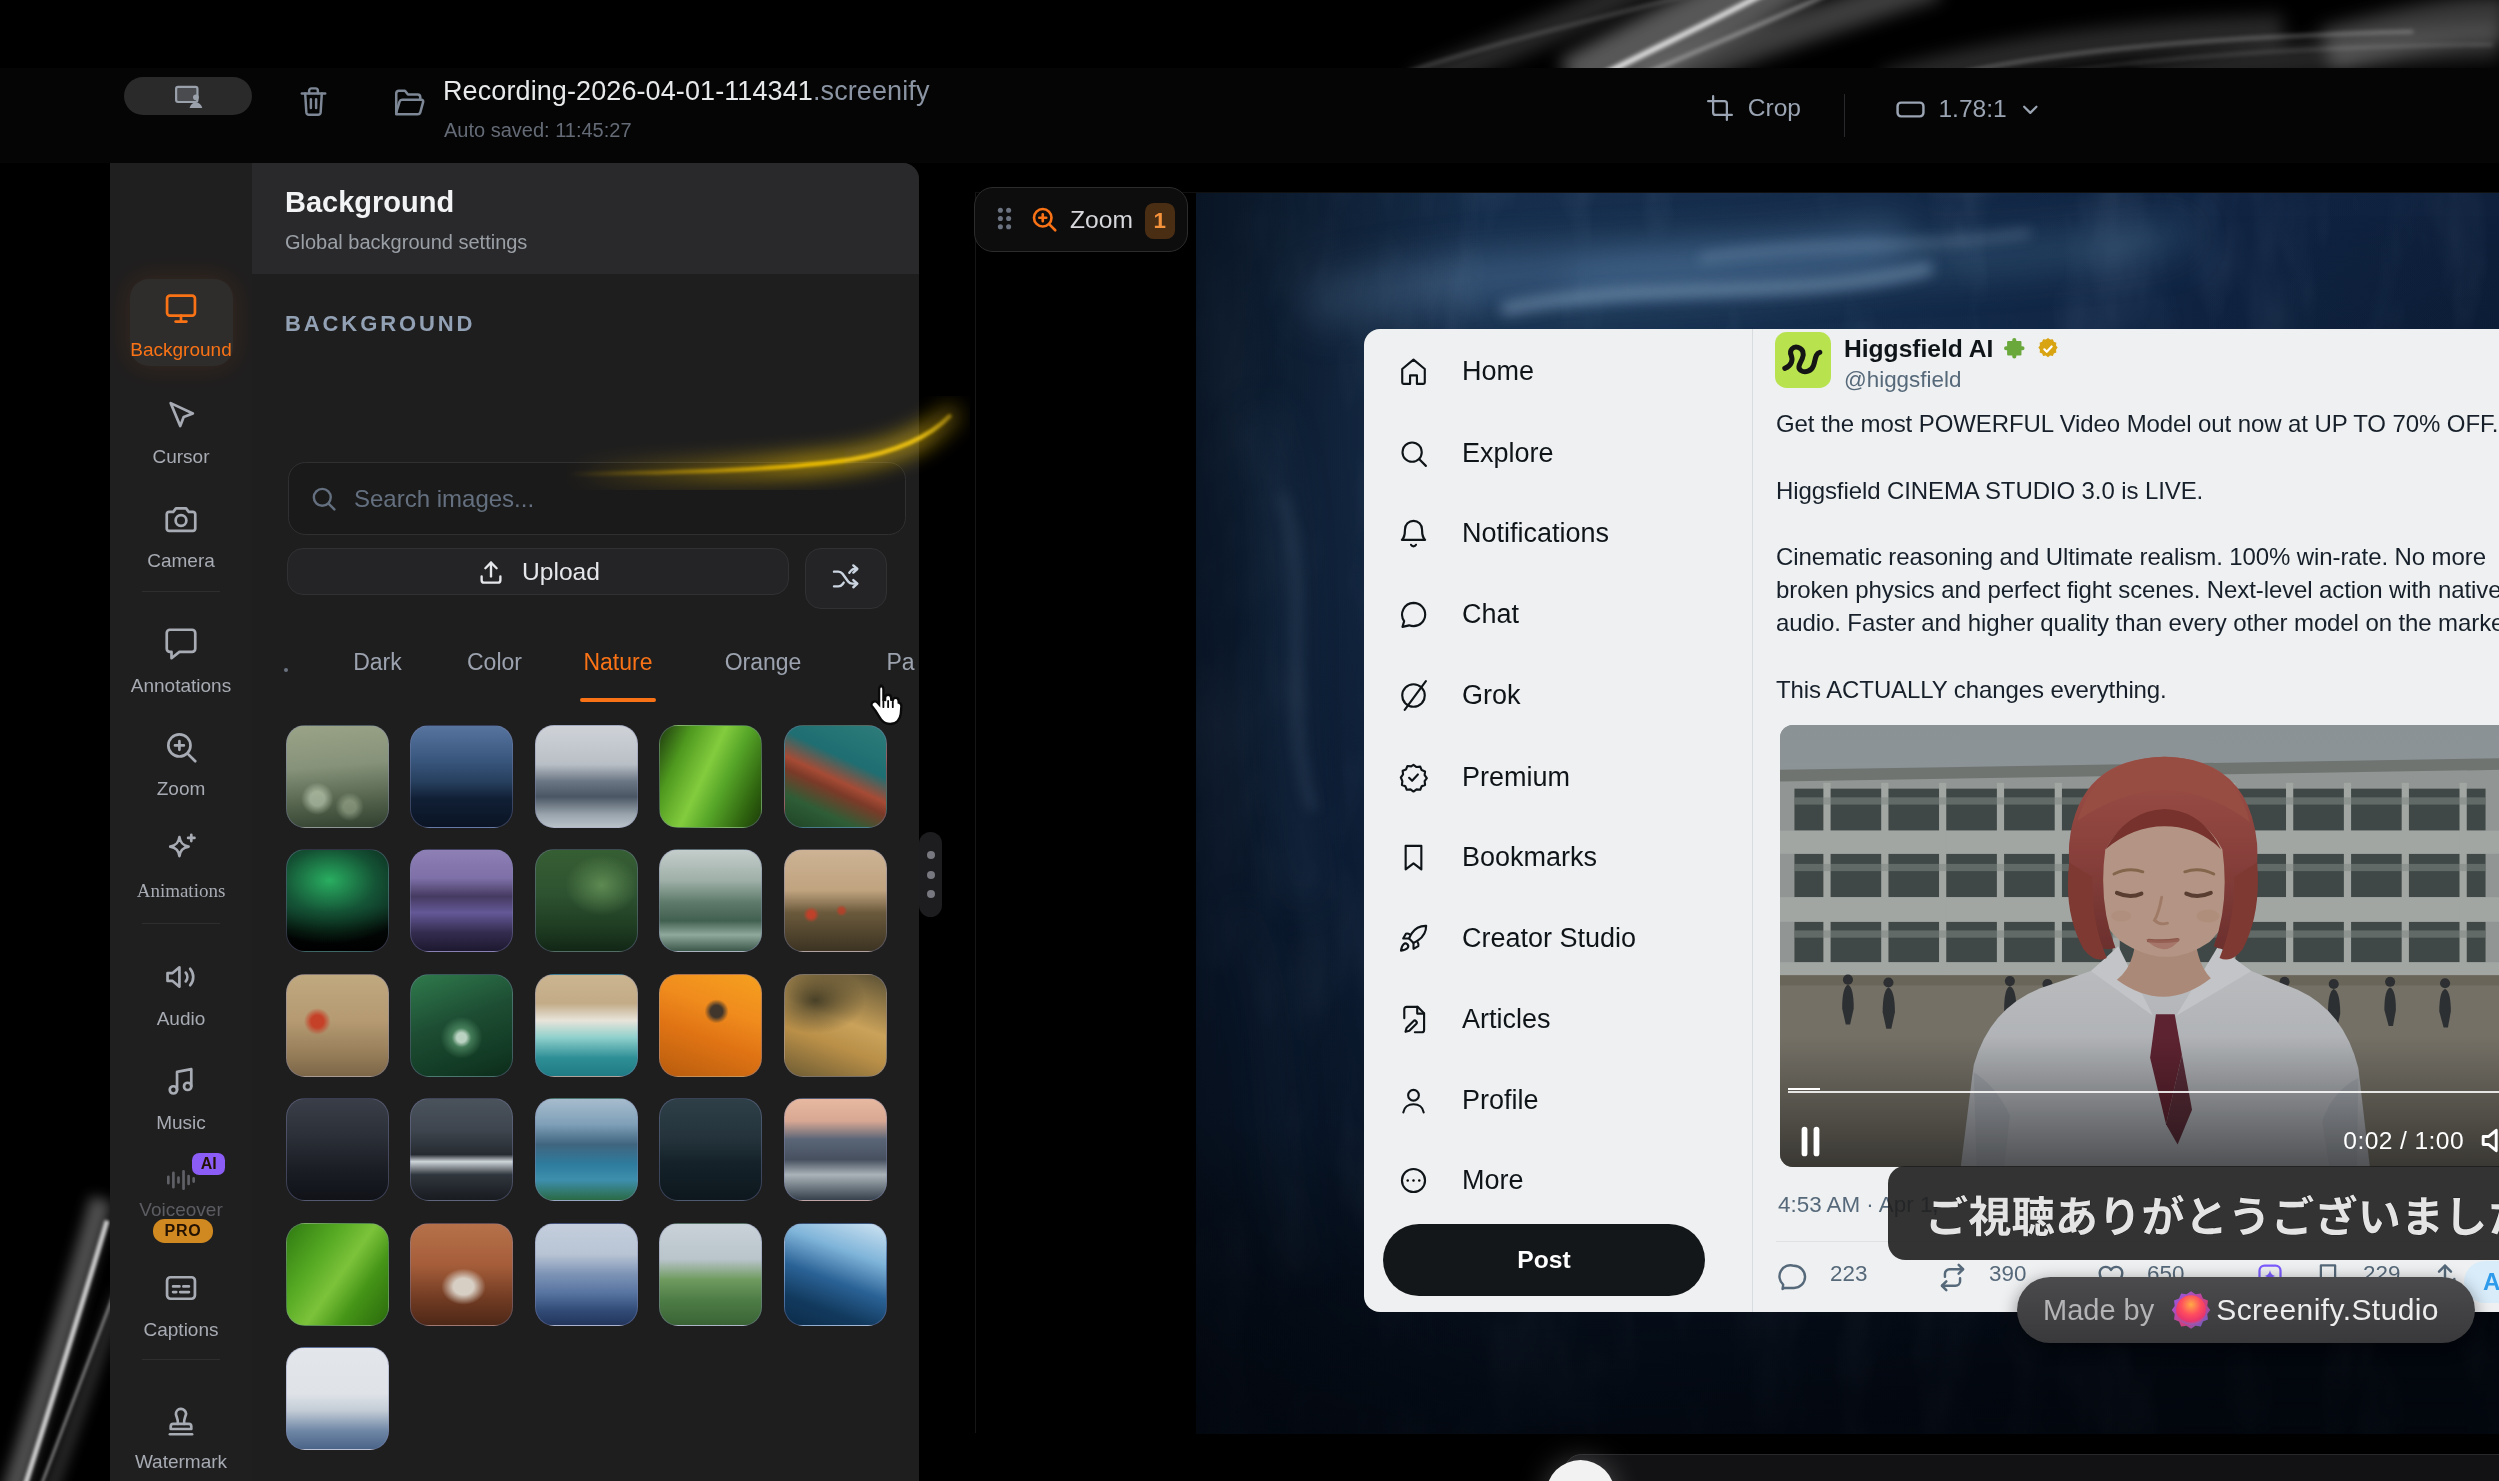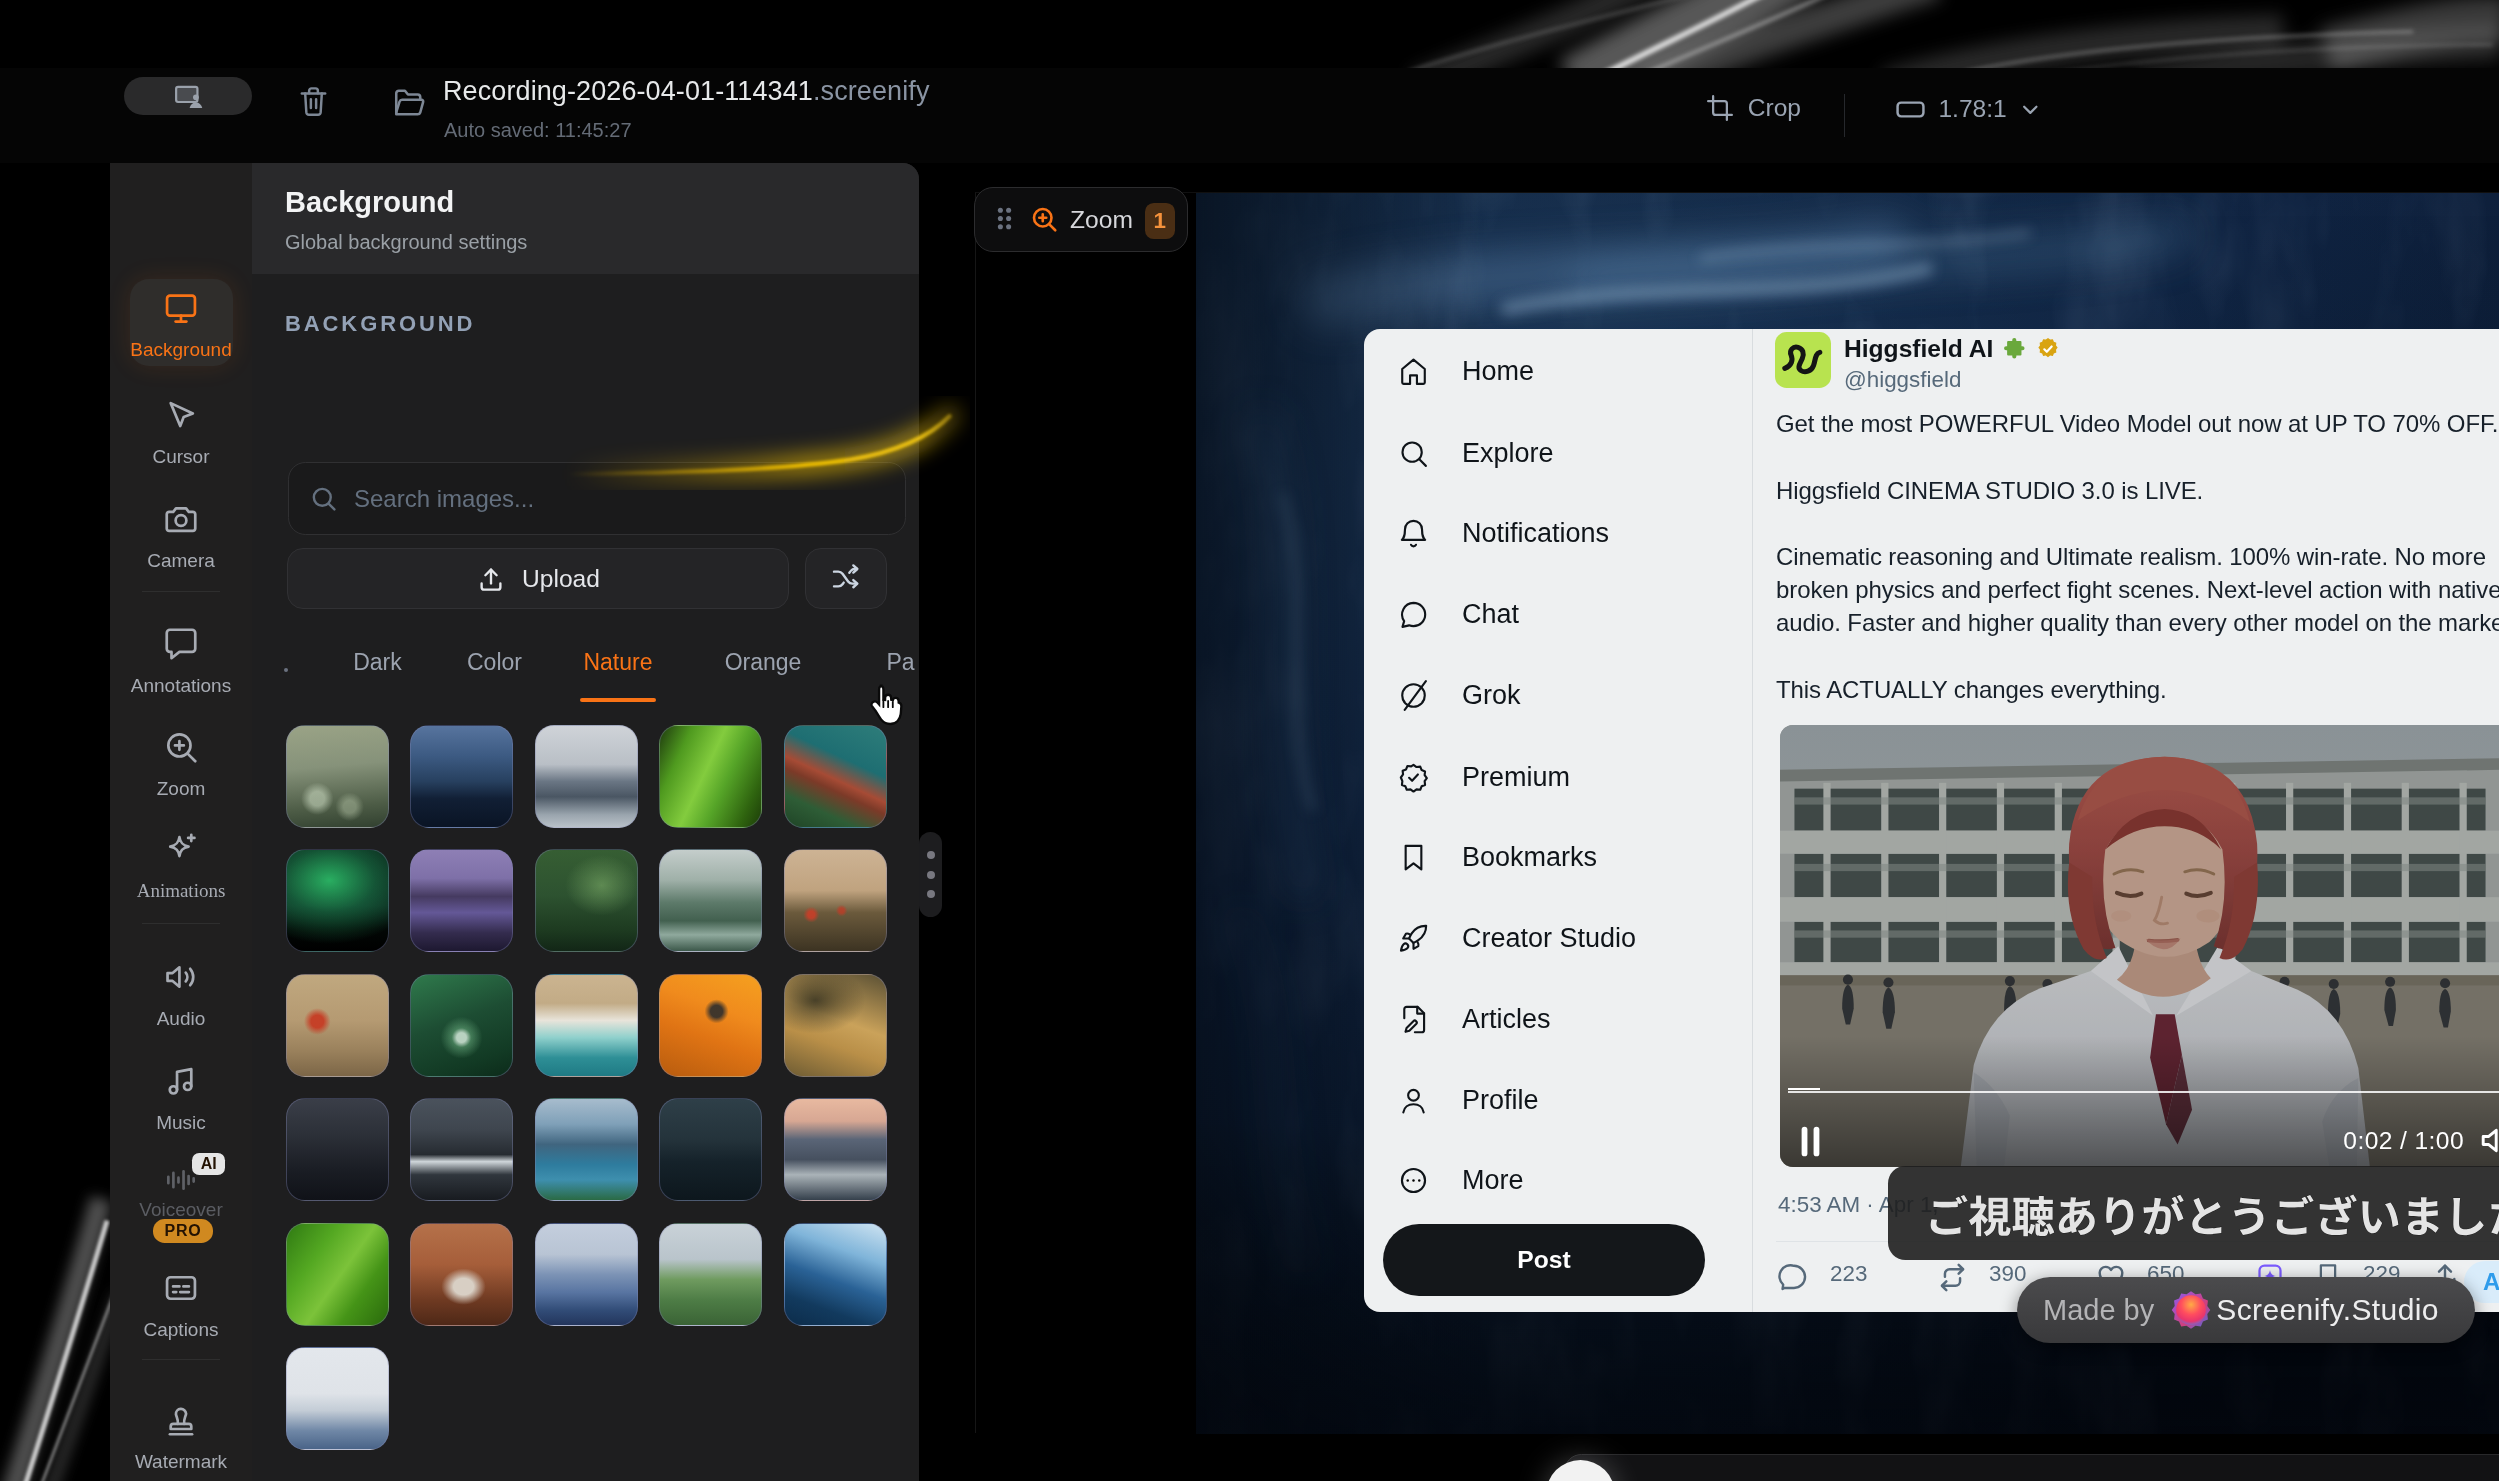--- a/index.html
+++ b/index.html
@@ -19,36 +19,36 @@
   .tb-ratio { position:absolute; right:457px; top:24.6px; display:flex; align-items:center; gap:11.6px; font-size:24.6px; color:#9aa4b2; }
 
   
   .sidebar { position:absolute; left:110px; top:163px; width:142px; height:1318px; background:#201f1f; }
   .side-item { position:absolute; left:0; width:142px; height:74px; text-align:center; }
   .side-ic { height:45px; display:flex; align-items:center; justify-content:center; }
   .side-lbl { font-size:19px; margin-top:8.7px; }
   .side-item.active::before { content:""; position:absolute; left:19.5px; right:19.5px; top:-5.8px; bottom:-7.2px; background:#2f2d2b; border-radius:19px; box-shadow:0 0 24.6px rgba(249,115,22,.12); }
   .side-item > * { position:relative; }
   .side-div { position:absolute; left:32px; width:78px; height:1.4px; background:#2e2e2e; }
-  .ai-badge { position:absolute; left:82px; top:-4.3px; background:#e5e5e5; color:#241303; font-size:16px; font-weight:700; padding:2.2px 8.7px; border-radius:7.2px; }
+  .ai-badge { position:absolute; left:82px; top:-4.3px; background:#8b5cf6; color:#241303; font-size:16px; font-weight:700; padding:2.2px 8.7px; border-radius:7.2px; }
   .pro-badge { position:absolute; left:43px; top:62px; background:#d08920; color:#241303; font-size:16px; font-weight:700; padding:2.9px 11.6px; border-radius:11.6px; letter-spacing:0.7px; }
 
   
   .panel { position:absolute; left:252px; top:163px; width:667px; height:1318px; background:#1e1e1f; border-radius:0 16px 0 0; }
   .panel-head { position:absolute; left:0; top:0; width:667px; height:111px; background:#29292b; border-radius:0 16px 0 0; }
   .panel-title { position:absolute; left:33px; top:23px; font-size:29px; font-weight:700; color:#f2f3f4; }
   .panel-sub { position:absolute; left:33px; top:68px; font-size:20px; color:#9aa0a6; }
   .section-lbl { position:absolute; left:33px; top:148px; font-size:22px; font-weight:600; letter-spacing:2.9px; color:#93a1b5; }
   .segbar { position:absolute; left:36px; top:200px; width:621px; height:75px; background:#252527; border-radius:19px; display:flex; align-items:center; padding:0 7.2px; }
   .seg-pill { background:#f97316; color:#fff; font-size:24px; border-radius:14.5px; padding:13.7px 22px; margin-right:2.9px; }
   .seg-lbl { position:relative; color:#c8cdd4; font-size:24px; padding:13px 19.5px; }
   .tab-dot { position:absolute; right:5.8px; top:5.8px; width:13.7px; height:13.7px; border-radius:50%; }
   .searchbox { position:absolute; left:36px; top:299px; width:618px; height:73px; background:#1a1a1b; border:1.4px solid #303032; border-radius:17.4px; display:flex; align-items:center; padding:0 20px; gap:16px; }
   .searchbox .ph { color:#64707f; font-size:24px; }
-  .upload-btn { position:absolute; left:35px; top:385px; width:502px; height:61px; background:#242426; border:1.4px solid #313134; border-radius:16px; display:flex; align-items:center; justify-content:center; gap:16px; color:#e5e7eb; font-size:24.6px; }
+  .upload-btn { position:absolute; left:35px; top:385px; width:502px; height:47px; background:#242426; border:1.4px solid #313134; border-radius:16px; display:flex; align-items:center; justify-content:center; gap:16px; color:#e5e7eb; font-size:24.6px; }
   .shuffle-btn { position:absolute; left:553px; top:385px; width:82px; height:61px; background:#242426; border:1.4px solid #313134; border-radius:16px; display:flex; align-items:center; justify-content:center; color:#cbd5e1; }
   .cats { position:absolute; left:0; top:486px; width:667px; height:43px; }
   .cat { position:absolute; top:0; text-align:center; font-size:23px; color:#9ca3af; }
   .cat span { display:inline-block; width:100%; }
   .cat.active { color:#f97316; }
   .cat.active::after { content:""; position:absolute; left:0; right:0; bottom:-26px; height:3.6px; background:#f97316; border-radius:2.2px; }
   .cat-dot { position:absolute; left:32px; top:19px; width:4.3px; height:4.3px; border-radius:50%; background:#6b7280; }
   .thumb { position:absolute; width:103px; height:103px; border-radius:19px; border:1.4px solid rgba(130,135,180,.38); background-size:cover; }
 
   .drag-handle { position:absolute; left:919px; top:832px; width:23px; height:85px; background:#1d1d1f; border-radius:11.6px; display:flex; flex-direction:column; align-items:center; justify-content:center; gap:11.6px; }

